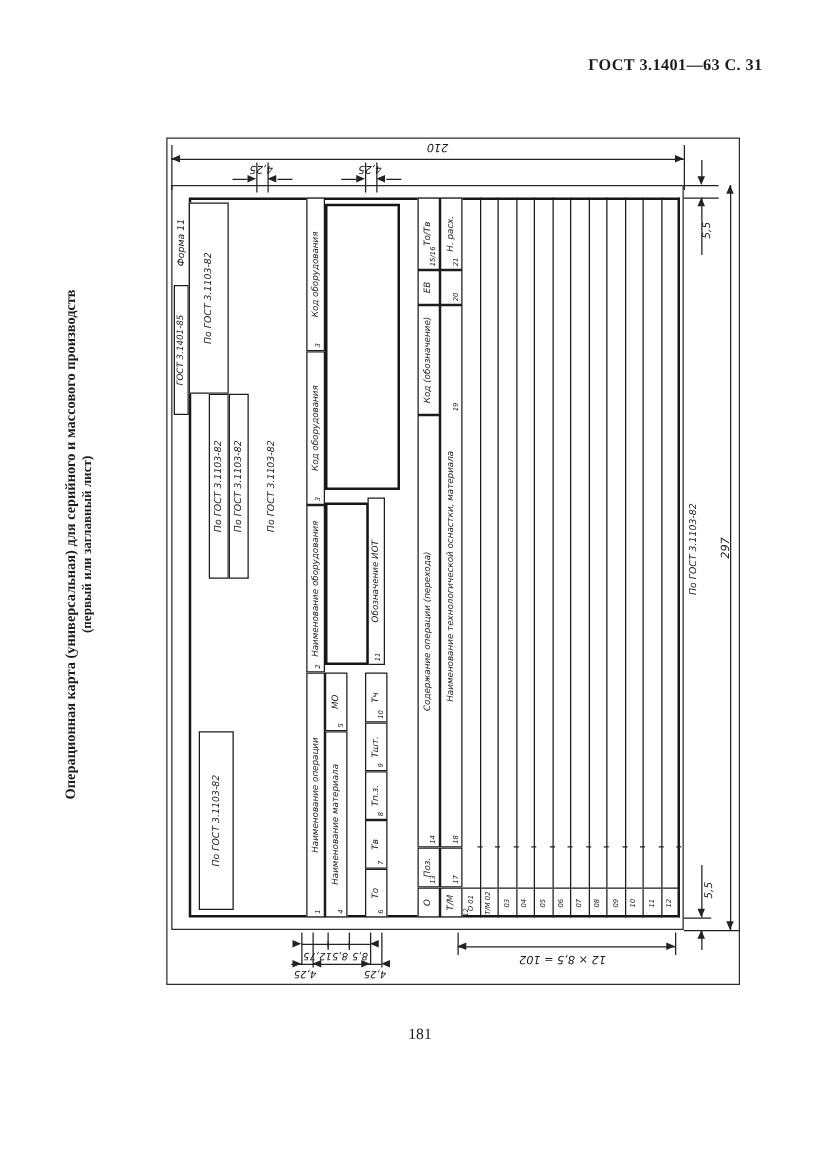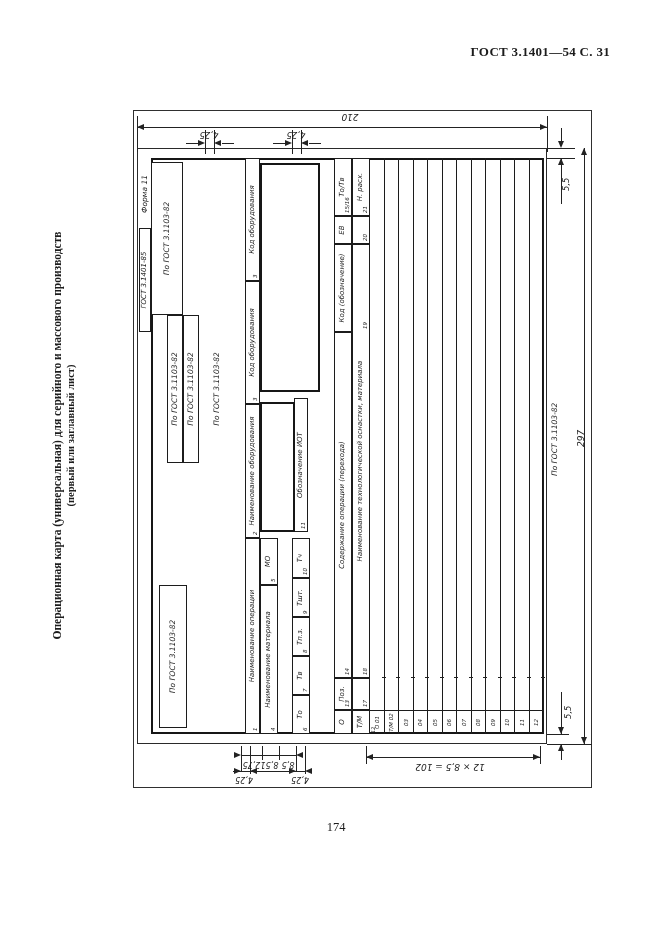--- a/index.html
+++ b/index.html
@@ -45,21 +45,21 @@
   .svc{position:absolute;left:0;top:0;width:24px;height:100%;border-right:1px solid #1c1c1c;
        box-sizing:border-box;display:flex;align-items:center;justify-content:center;
        font-style:italic;font-size:5.5px;}
   .bodyrow{position:absolute;left:10px;width:576px;border-bottom:1px solid #1c1c1c;box-sizing:border-box;}
 </style>
 </head>
 <body>
 
 <div id="page">
 
-  <div id="doc-header" class="ser">ГОСТ 3.1401—54 С. 31</div>
+  <div id="doc-header" class="ser">ГОСТ 3.1401—63 С. 31</div>
 
   <div id="side-title" class="ser">
     <div class="t1">Операционная карта (универсальная) для серийного и массового производств</div>
     <div class="t2">(первый или заглавный лист)</div>
   </div>
 
   <div class="abs" style="left:133px;top:110px;width:459px;height:678px;border:1px solid #2f2f2f;box-sizing:border-box;"></div>
 
   <div id="form-rot">
     <div id="sheet"></div>
@@ -290,14 +290,14 @@
   <div class="dim r180" style="left:264px;top:759px;width:16px;height:10px;font-size:8px;">8,5</div>
   <div class="dim r180" style="left:280px;top:759px;width:16px;height:10px;font-size:8px;">8,5</div>
   <div class="ln" style="left:233px;top:771px;width:72px;height:1px;"></div>
   <div class="aw r" style="left:234px;top:768px;"></div>
   <div class="aw l" style="left:250px;top:768px;"></div>
   <div class="aw r" style="left:289px;top:768px;"></div>
   <div class="aw l" style="left:305px;top:768px;"></div>
   <div class="dim r180" style="left:231px;top:774px;width:26px;height:10px;font-size:8px;">4,25</div>
   <div class="dim r180" style="left:287px;top:774px;width:26px;height:10px;font-size:8px;">4,25</div>
 
-  <div id="page-num" class="ser">174</div>
+  <div id="page-num" class="ser">181</div>
 </div>
 
 </body></html>

